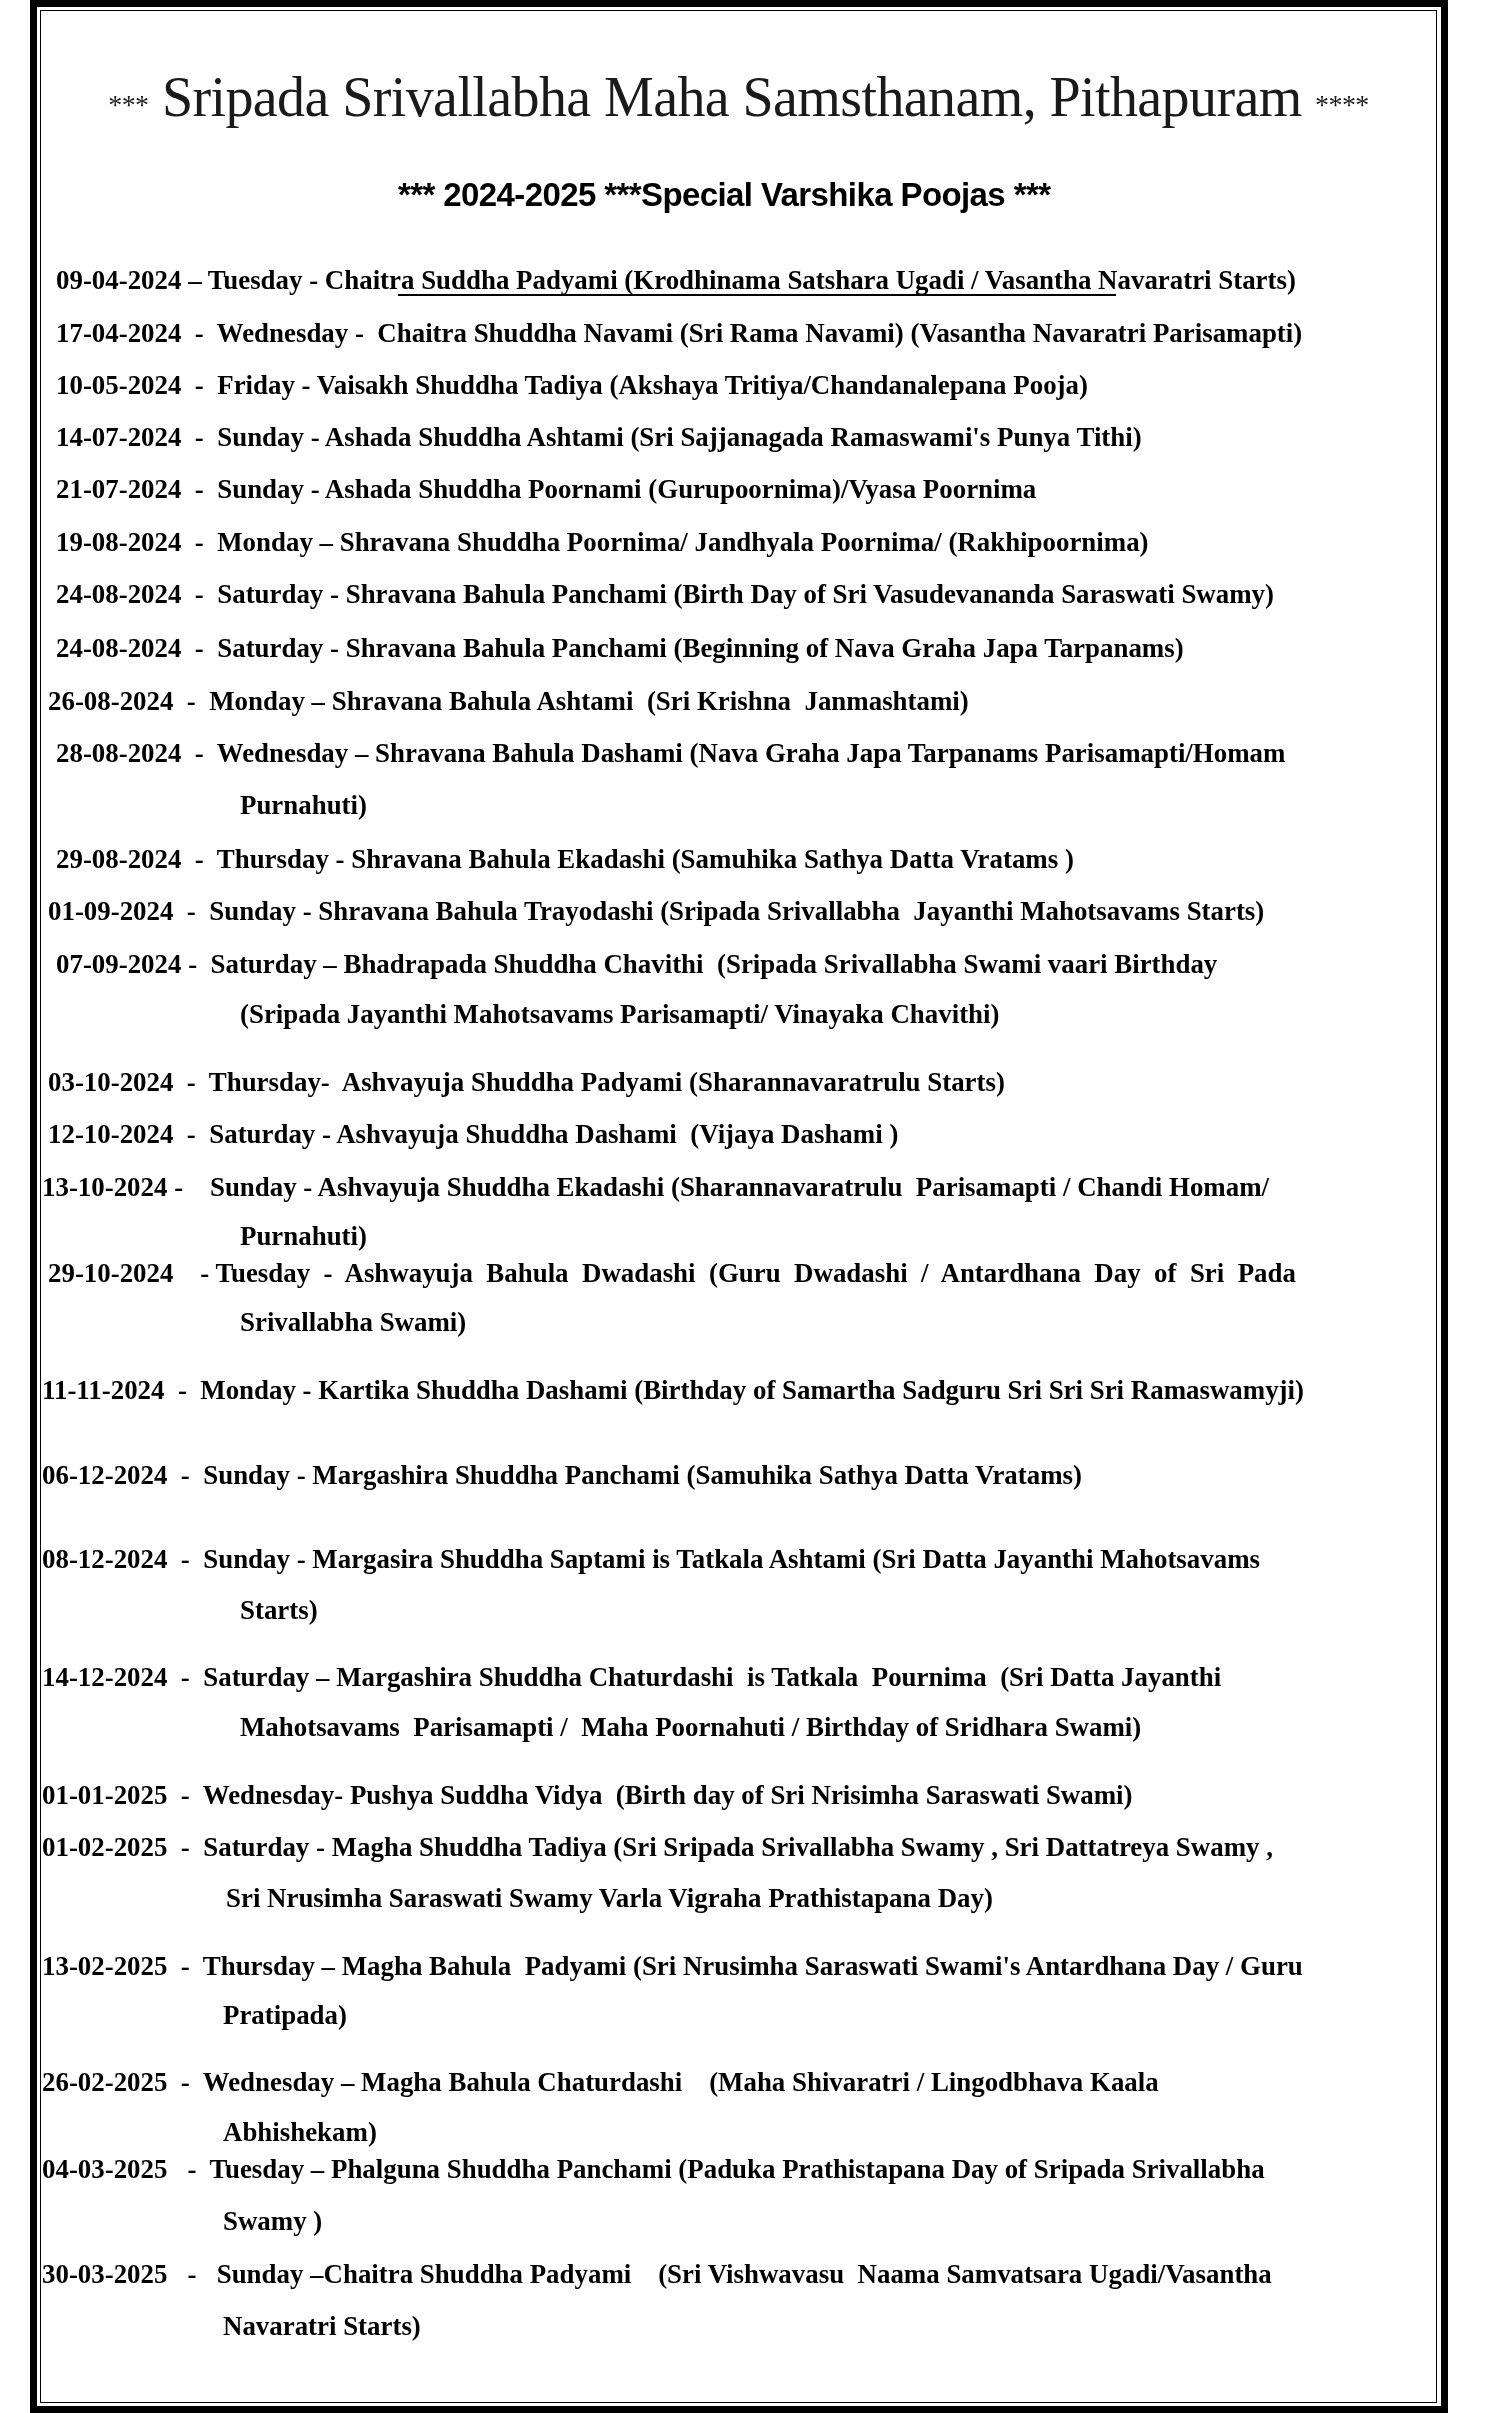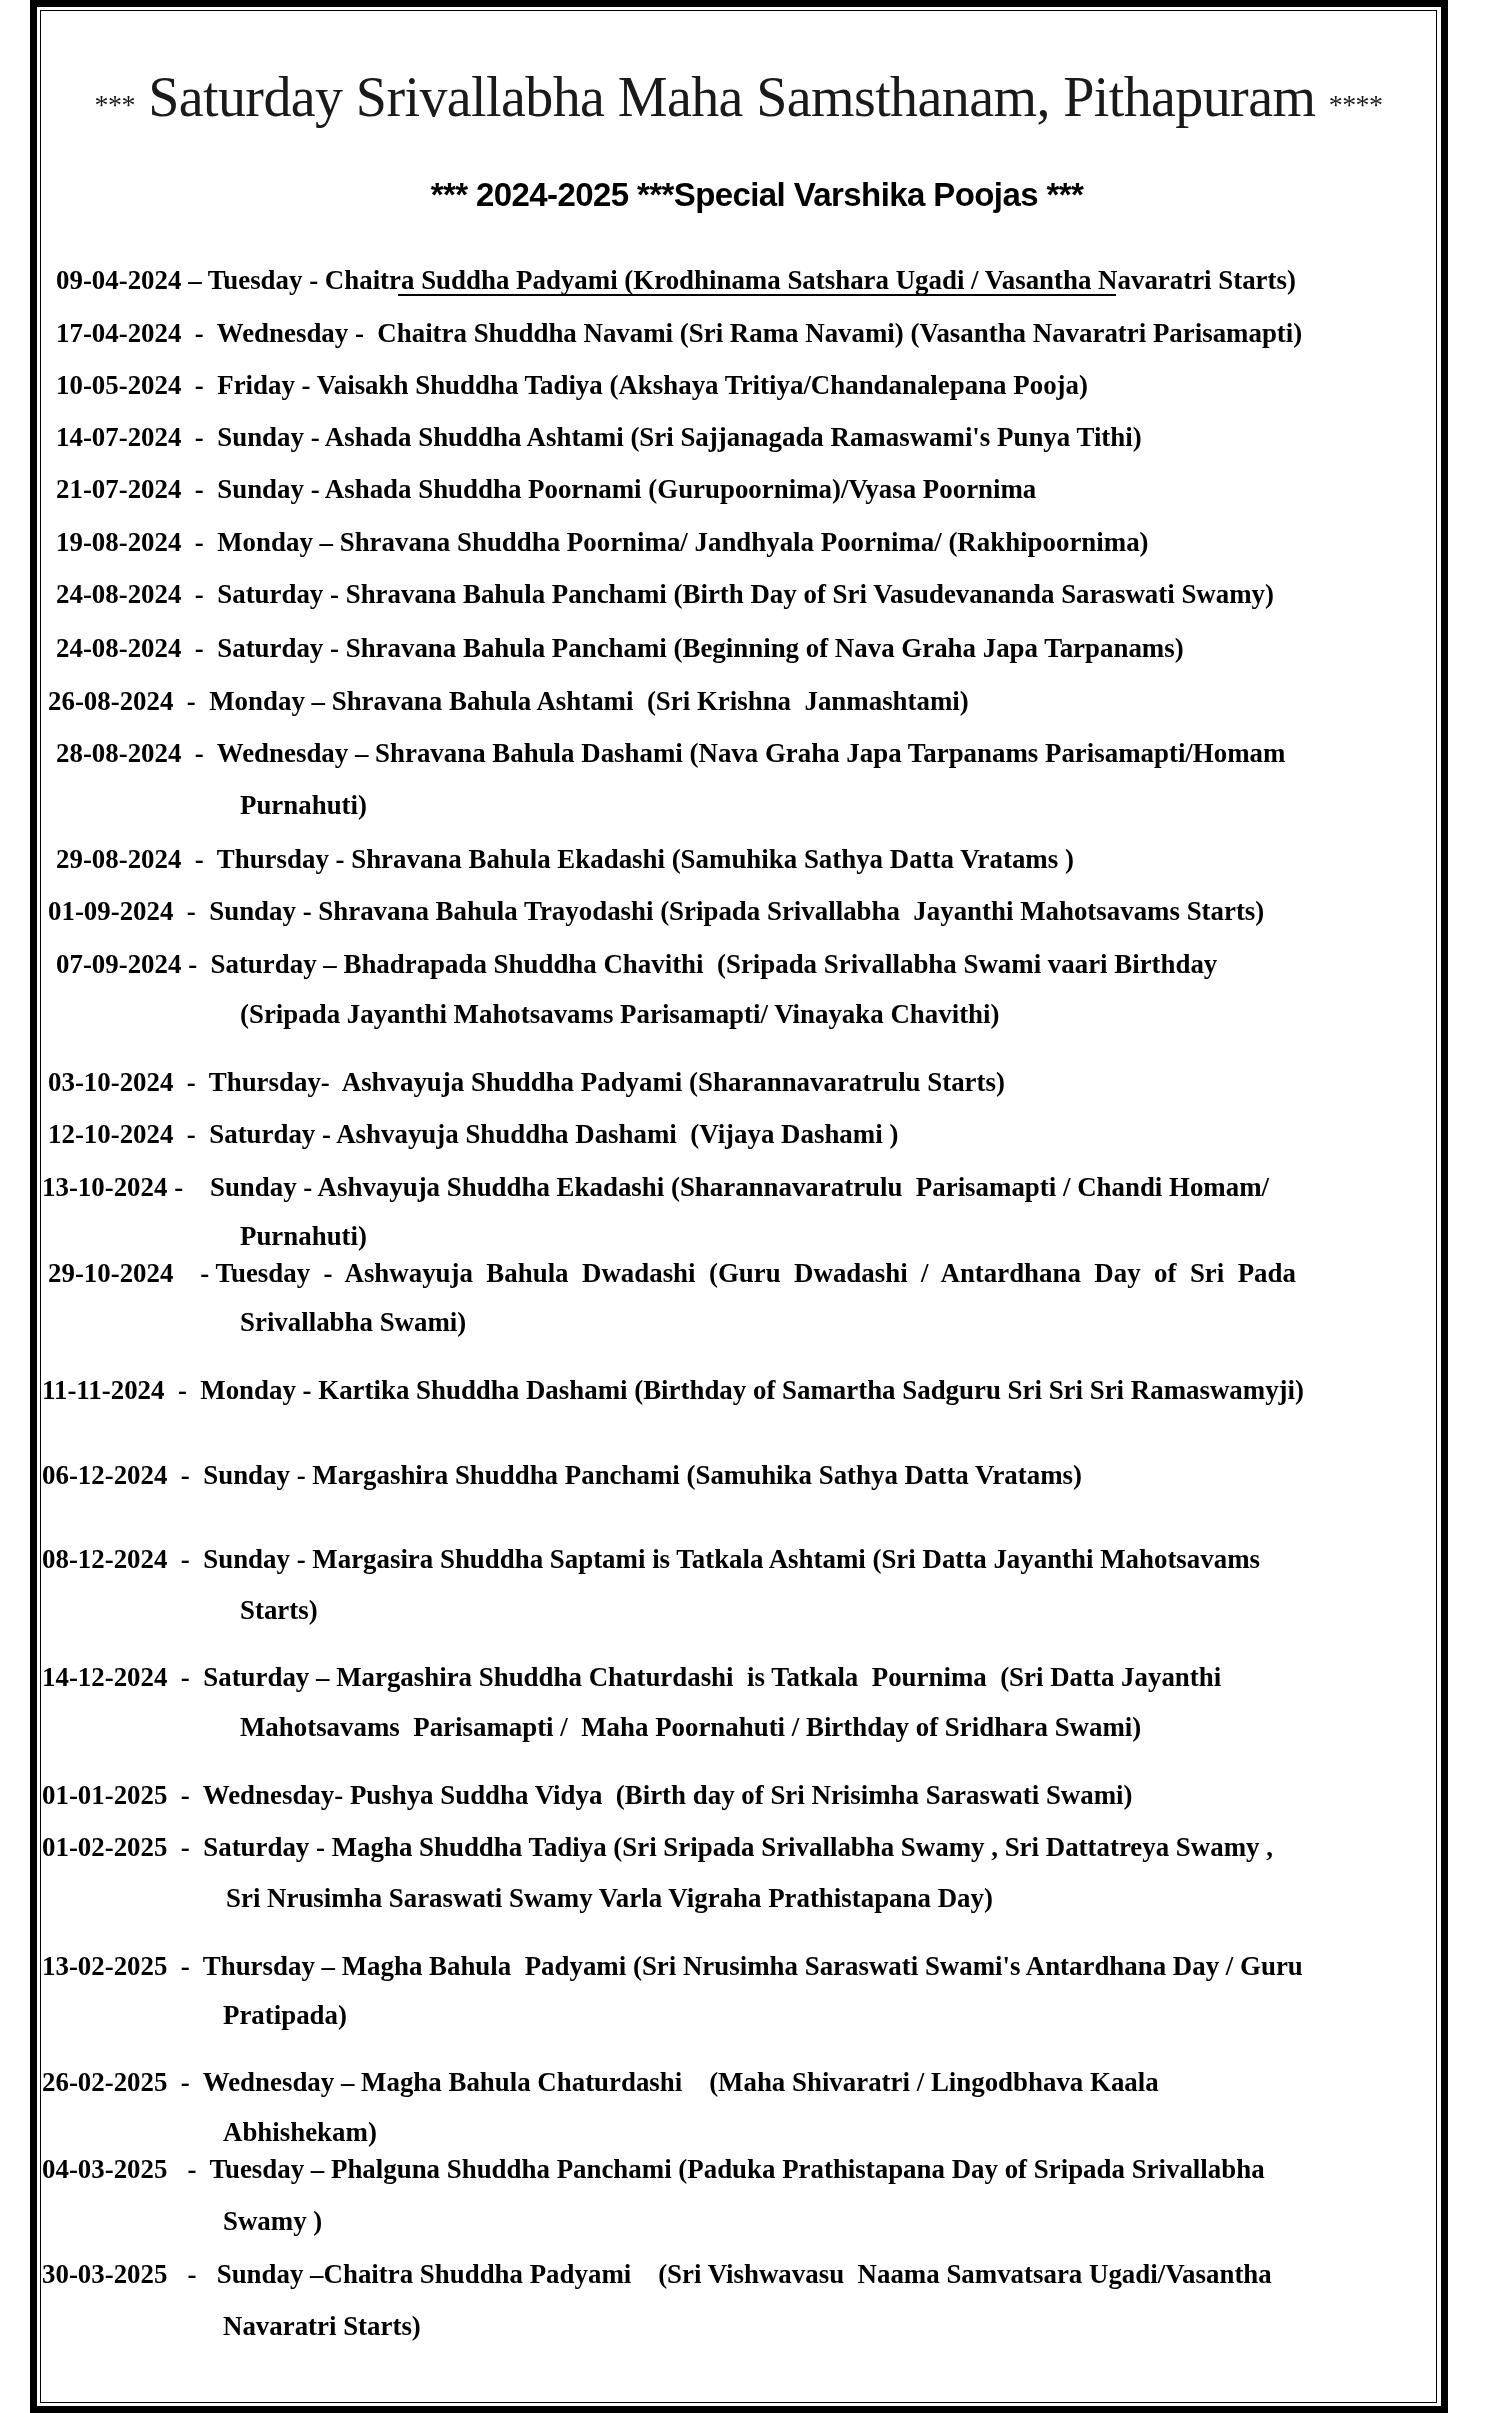--- a/index.html
+++ b/index.html
@@ -13,21 +13,21 @@
     box-sizing:border-box; border:1.8px solid #000;
   }
   .title {
     position:absolute; left:40px; width:1397px; top:65px;
     text-align:center; font-family:"Liberation Serif", serif;
     font-size:56px; color:#1a1a1a; white-space:nowrap; letter-spacing:-0.6px;
   }
   .title .stars { font-size:28px; vertical-align:2.4px; }
   .subtitle {
     position:absolute; left:398px; width:718px; top:176px;
-    text-align:center; font-family:"Liberation Sans", sans-serif; font-weight:bold;
+    font-family:"Liberation Sans", sans-serif; font-weight:bold;
     font-size:33px; color:#000; white-space:nowrap; letter-spacing:-0.6px;
   }
   .subtitle-rule {
     position:absolute; left:398px; top:294px; width:718px; height:2.4px; background:#000;
   }
   .line {
     position:absolute; white-space:nowrap;
     font-family:"Liberation Serif", serif; font-weight:bold;
     font-size:28px; line-height:34px; color:#000;
     transform-origin:left center;
@@ -35,21 +35,21 @@
   .cont { }
 </style>
 </head>
 <body>
 
 <div class="frame-outer"></div>
 <div class="frame-inner"></div>
 
 <div class="title">
   <span class="stars">***</span>
-  <span>Saturday Srivallabha Maha Samsthanam, Pithapuram</span>
+  <span>Sripada Srivallabha Maha Samsthanam, Pithapuram</span>
   <span class="stars">****</span>
 </div>
 
 <div class="subtitle">*** 2024-2025  ***Special Varshika Poojas ***</div>
 <div class="subtitle-rule"></div>
 
 <div class="line" style="left: 56px; top: 263px; transform: scaleX(0.96); white-space: pre;">09-04-2024 – Tuesday - Chaitra Suddha Padyami (Krodhinama Satshara Ugadi / Vasantha Navaratri Starts)</div>
 <div class="line" style="left: 56px; top: 316px; transform: scaleX(0.96); white-space: pre;">17-04-2024  -  Wednesday -  Chaitra Shuddha Navami (Sri Rama Navami) (Vasantha Navaratri Parisamapti)</div>
 <div class="line" style="left: 56px; top: 368px; transform: scaleX(0.96); white-space: pre;">10-05-2024  -  Friday - Vaisakh Shuddha Tadiya (Akshaya Tritiya/Chandanalepana Pooja)</div>
 <div class="line" style="left: 56px; top: 420px; transform: scaleX(0.96); white-space: pre;">14-07-2024  -  Sunday - Ashada Shuddha Ashtami (Sri Sajjanagada Ramaswami's Punya Tithi)</div>

